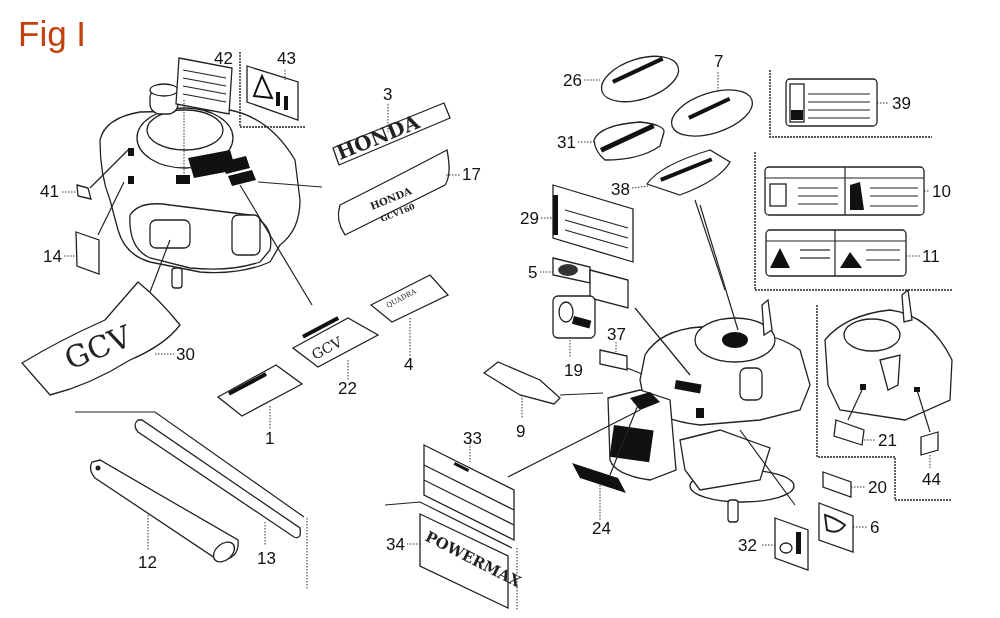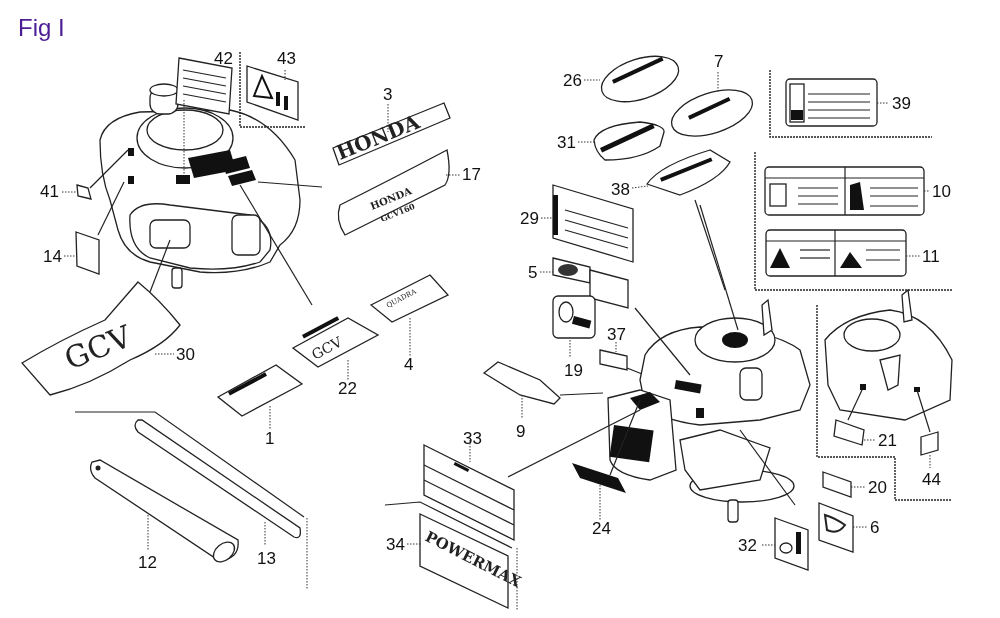--- a/index.html
+++ b/index.html
@@ -1,17 +1,17 @@
 <!DOCTYPE html>
 <html><head>
 <meta charset="utf-8">
 <style>
   html, body { margin: 0; padding: 0; background: #ffffff; }
   body { width: 1000px; height: 618px; position: relative; overflow: hidden; font-family: "Liberation Sans", sans-serif; }
-  #fig-title { position: absolute; left: 18px; top: 14px; font-size: 24px; color: #4c1d95; font-family: "Liberation Sans", sans-serif; }
+  #fig-title { position: absolute; left: 18px; top: 14px; font-size: 35px; color: #c2410c; font-family: "Liberation Sans", sans-serif; }
   svg#diagram { position: absolute; left: 0; top: 0; }
   .ln { stroke: #222; stroke-width: 1.2; fill: none; }
   .dot { stroke: #333; stroke-width: 1; fill: none; stroke-dasharray: 1.5 1.5; }
   .part { stroke: #222; stroke-width: 1.3; fill: #fff; }
   .dark { fill: #111; stroke: none; }
   .lbl { font-family: "Liberation Sans", sans-serif; font-size: 17px; fill: #111; }
   .dtext { font-family: "DejaVu Serif", serif; fill: #222; }
   .frame { stroke: #222; stroke-width: 1.4; fill: none; stroke-dasharray: 2 1; }
 </style>
 </head>

